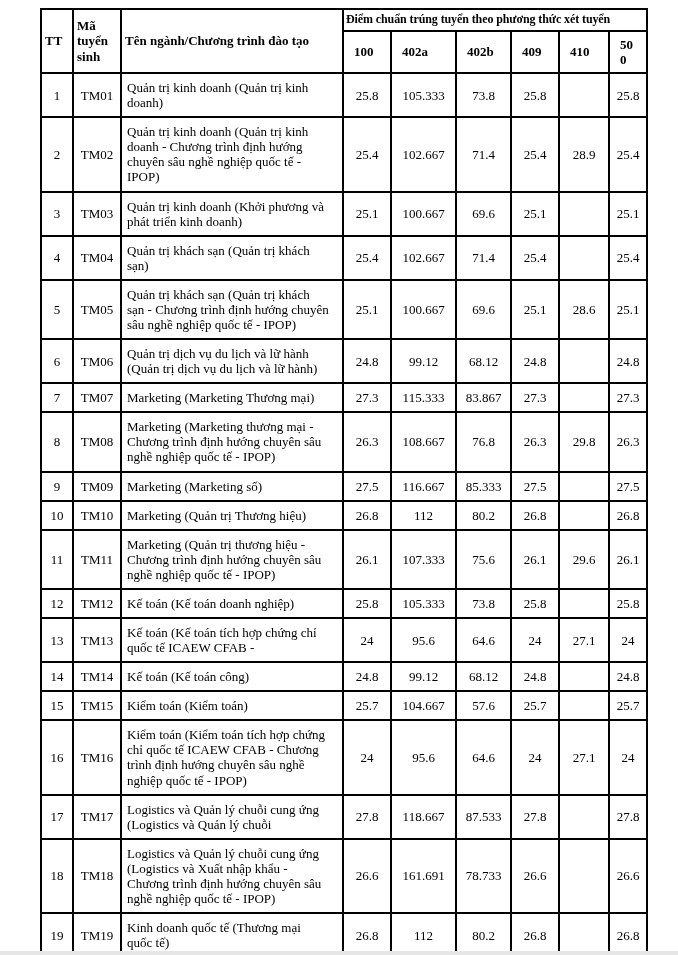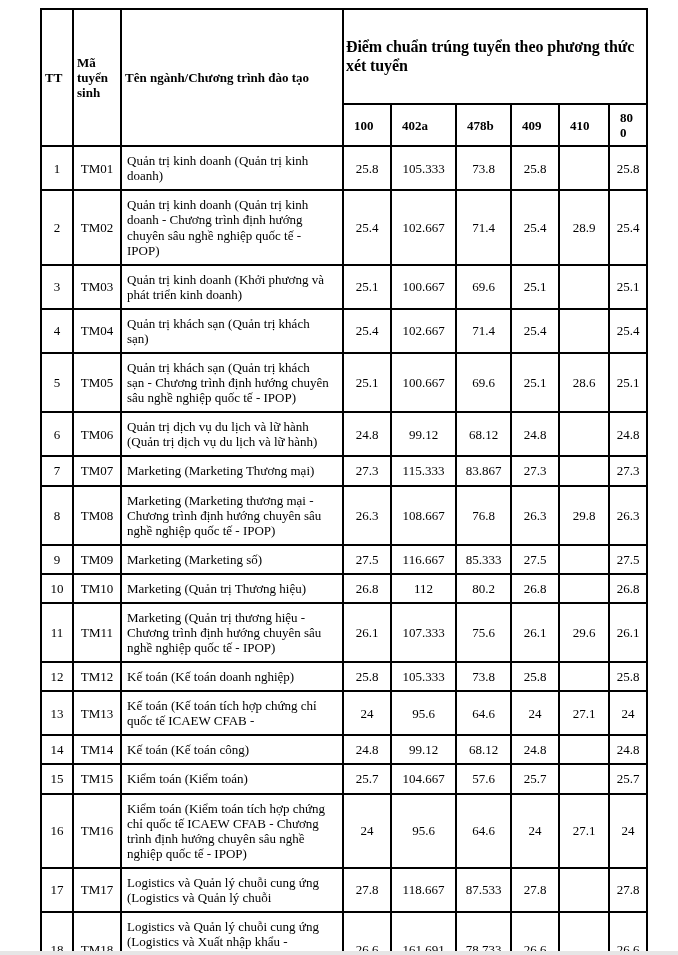--- a/index.html
+++ b/index.html
@@ -32,22 +32,22 @@
     font-size: 13px;
     line-height: 1.16;
     overflow: hidden;
     word-wrap: break-word;
   }
   th {
     font-weight: bold;
     text-align: left;
   }
   th.group {
-    font-size: 16px;
-    padding: 28px 2px;
+    font-size: 12px;
+    padding: 3px 2px;
     letter-spacing: -0.1px;
   }
   th.method {
     padding: 5px 10px;
   }
   td.num {
     text-align: center;
   }
   td.name {
     text-align: left;
@@ -83,24 +83,24 @@
       <thead>
         <tr>
           <th rowspan="2">TT</th>
           <th rowspan="2">Mã tuyển sinh</th>
           <th rowspan="2">Tên ngành/Chương trình đào tạo</th>
           <th colspan="6" class="group">Điểm chuẩn trúng tuyển theo phương thức xét tuyển</th>
         </tr>
         <tr id="methods-row">
             <th class="method">100</th>
             <th class="method">402a</th>
-            <th class="method">478b</th>
+            <th class="method">402b</th>
             <th class="method">409</th>
             <th class="method">410</th>
-            <th class="method">800</th>
+            <th class="method">500</th>
           </tr>
       </thead>
       <tbody id="table-body">
           <tr>
             <td class="num">1</td>
             <td class="num">TM01</td>
             <td class="name">Quản trị kinh doanh (Quản trị kinh doanh)</td>
             <td class="num">25.8</td>
             <td class="num">105.333</td>
             <td class="num">73.8</td>

